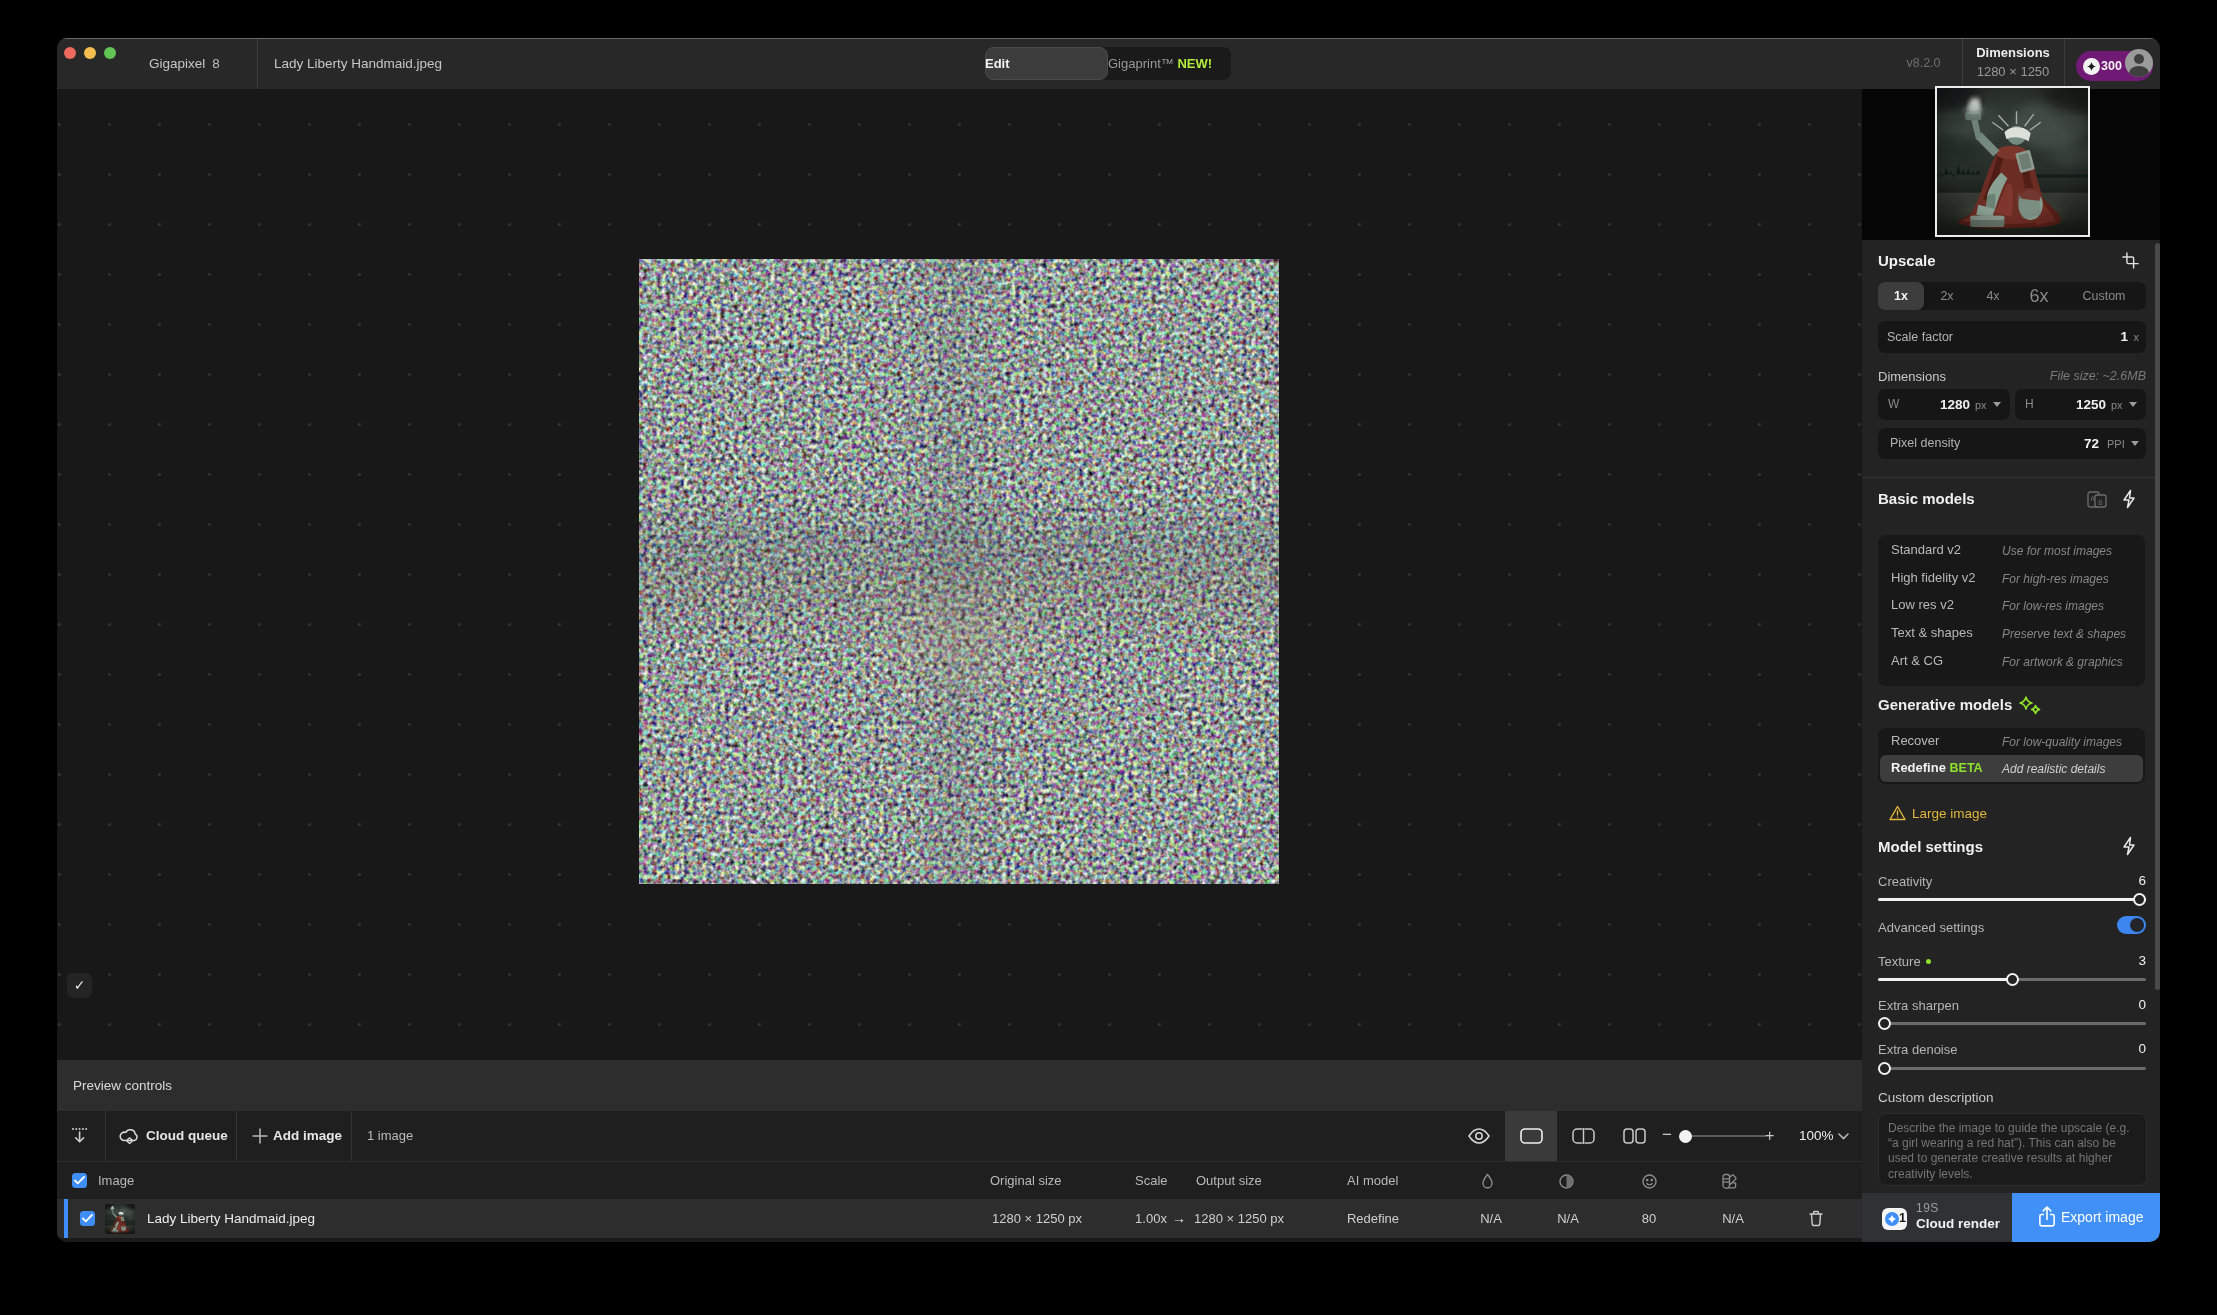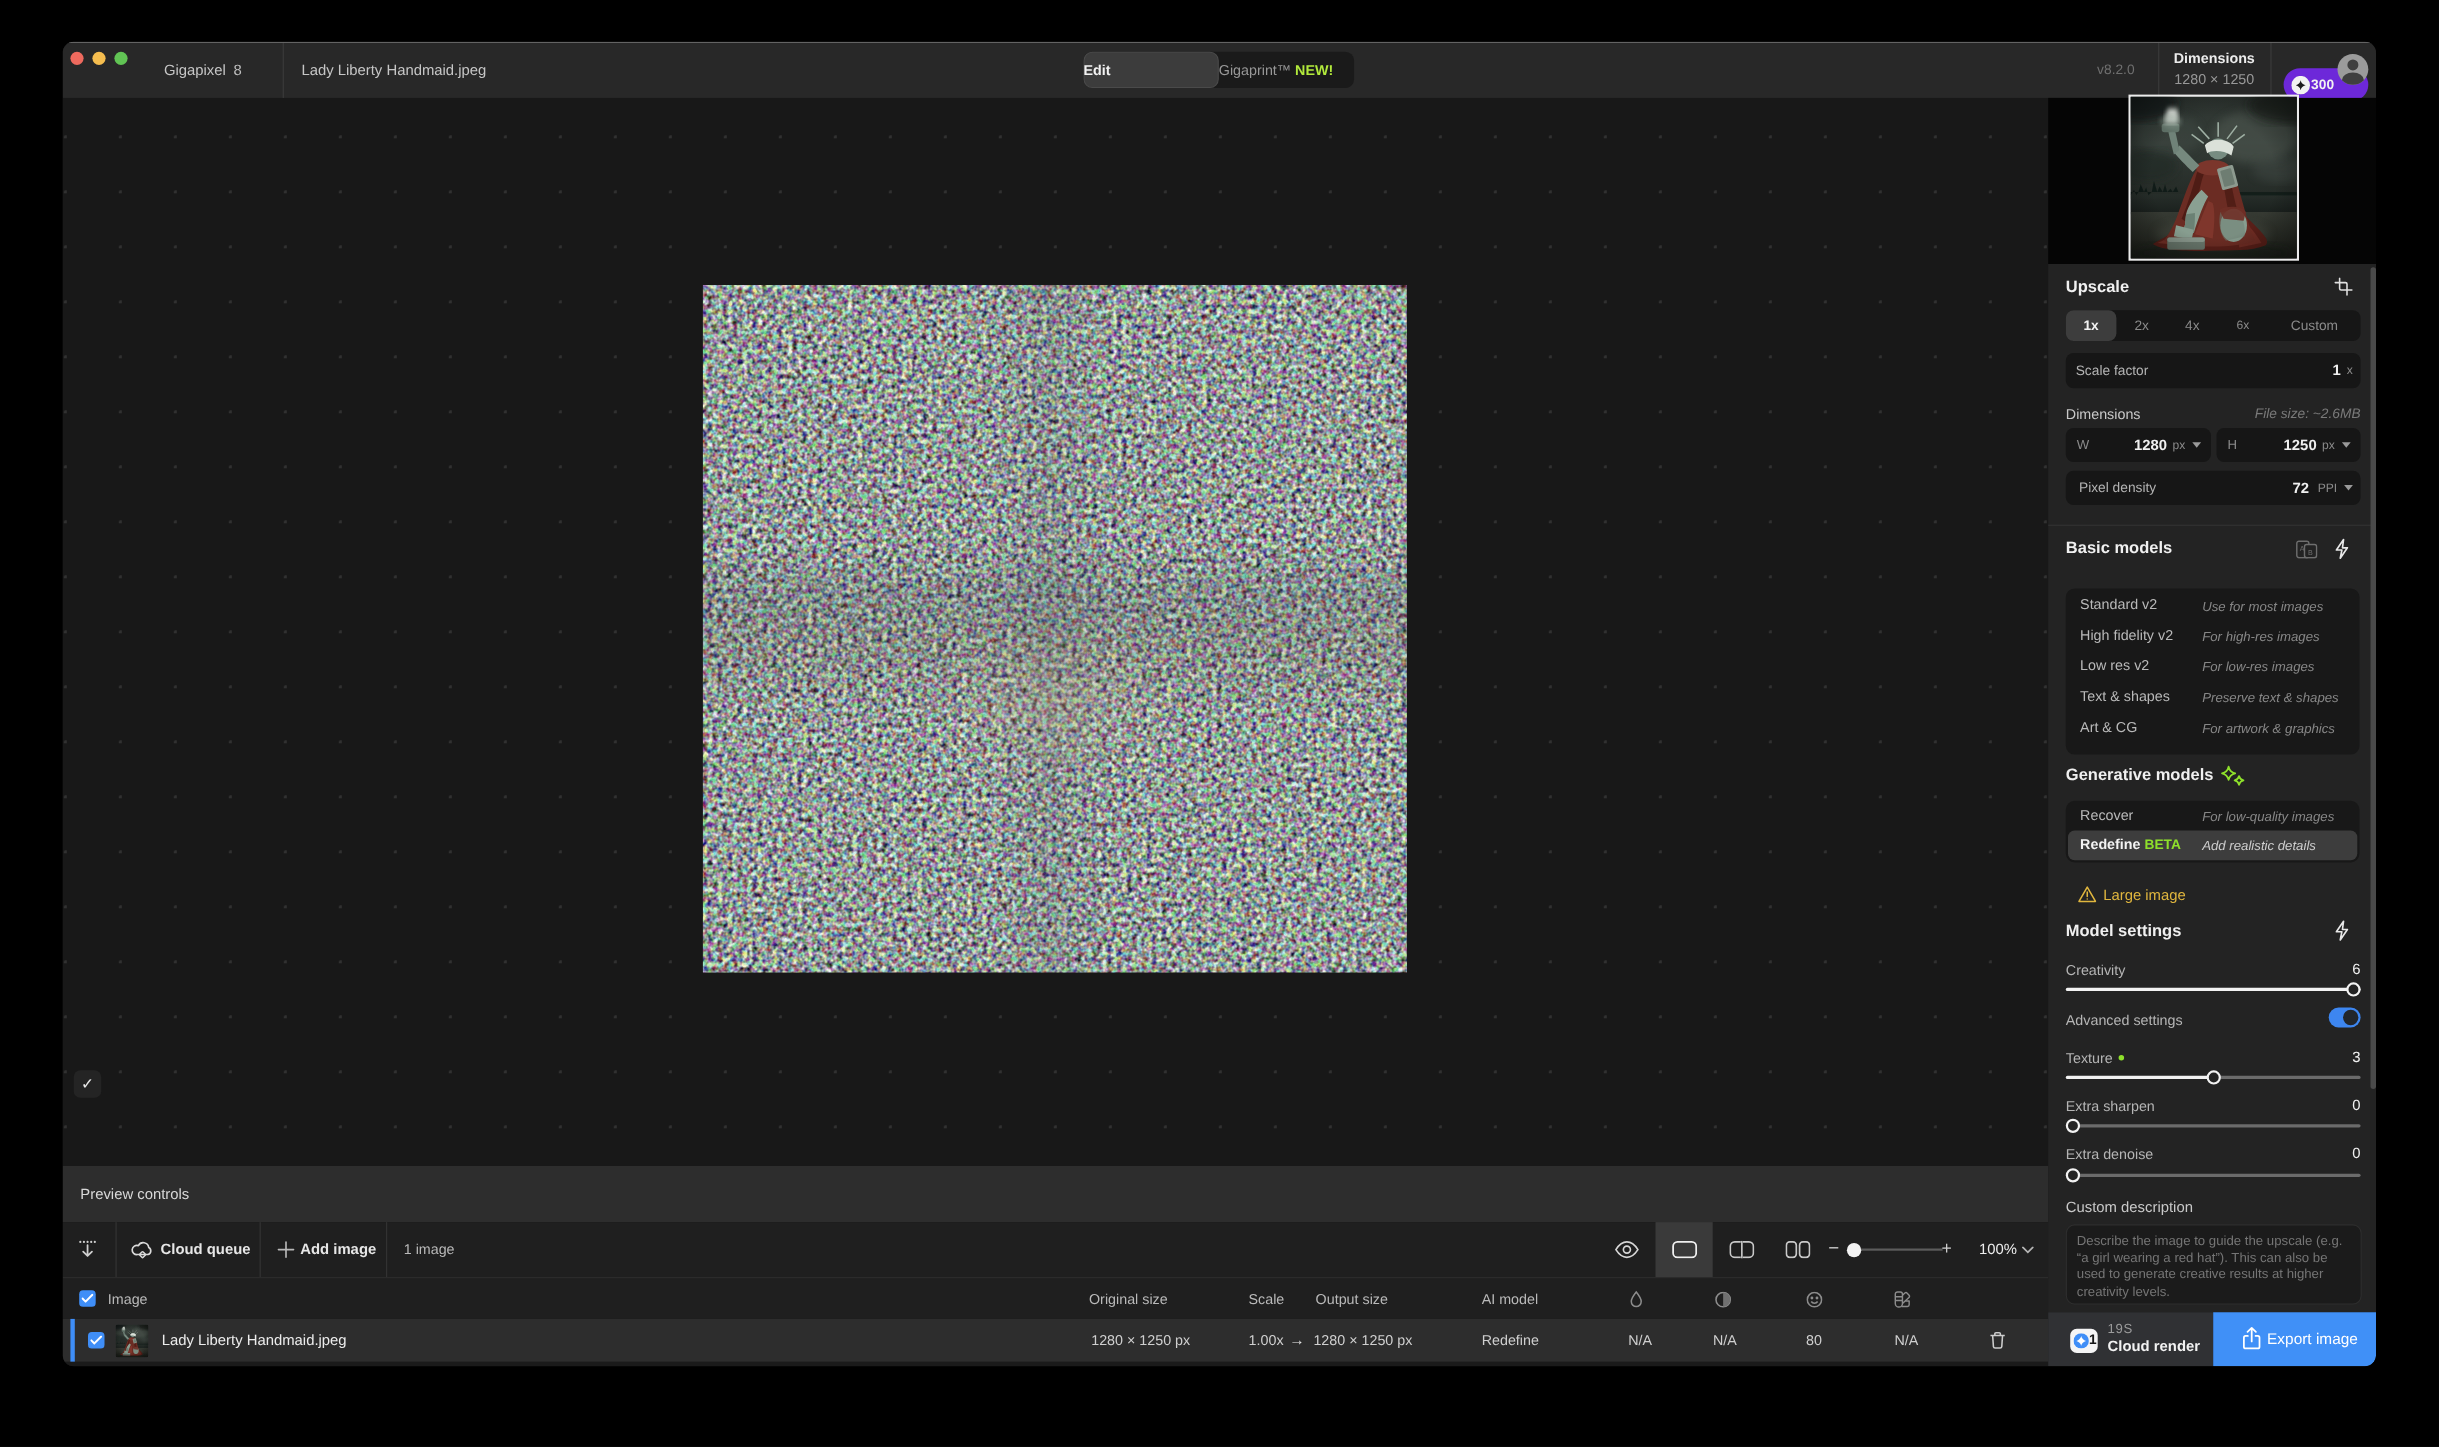--- a/index.html
+++ b/index.html
@@ -98,21 +98,21 @@
     <div class="a" id="segc">
       <div class="a" id="segsel"></div>
       <div class="a segt" style="left:0;width:123px;color:#f2f2f2;font-weight:700">Edit</div>
       <div class="a segt" style="left:123px;width:123px"><span style="color:#989898">Gigaprint™</span> <span style="color:#b2ea3c;font-weight:700">NEW!</span></div>
     </div>
     <div class="a vsep" style="left:1905px"></div>
     <div class="a" style="left:1828px;width:77px;text-align:center;color:#6f6f6f;font-size:12.5px;line-height:51px">v8.2.0</div>
     <div class="a" style="left:1905px;width:102px;text-align:center;color:#ececec;font-size:13px;font-weight:700;top:7px">Dimensions</div>
     <div class="a" style="left:1905px;width:102px;text-align:center;color:#989898;font-size:13px;top:26px">1280 × 1250</div>
     <div class="a vsep" style="left:2007px"></div>
-    <div class="a" style="left:2019px;top:24px;width:77px;height:30px;background:#6d28d9;border-radius:15px">
+    <div class="a" style="left:2019px;top:13px;width:77px;height:30px;background:#701a75;border-radius:15px">
       <svg class="a" style="left:7px;top:6.5px" width="17" height="17" viewBox="0 0 17 17">
         <circle cx="8.5" cy="8.5" r="8.5" fill="#f2f2f2"></circle>
         <path d="M8.5 4 C9.1 6.6 10.4 7.9 13 8.5 C10.4 9.1 9.1 10.4 8.5 13 C7.9 10.4 6.6 9.1 4 8.5 C6.6 7.9 7.9 6.6 8.5 4 Z" fill="#1d1d1d"></path>
       </svg>
       <div class="a" style="left:25px;top:0;height:30px;line-height:30px;color:#f2f2f2;font-size:12.5px;font-weight:700">300</div>
     </div>
     <div class="a" style="left:2068px;top:11px;width:28px;height:28px;border-radius:50%;background:#9b9b9b;overflow:hidden">
       <div class="a" style="left:9px;top:5px;width:10px;height:10px;border-radius:50%;background:#3f3f3f"></div>
       <div class="a" style="left:4px;top:17px;width:20px;height:14px;border-radius:50%;background:#3f3f3f"></div>
     </div>
@@ -320,21 +320,21 @@
     <div class="a sec" style="left:16px;top:12px">Upscale</div>
     <svg class="a" style="left:260px;top:12px" width="17" height="17" viewBox="0 0 19 19" fill="none" stroke="#e0e0e0" stroke-width="1.6" stroke-linecap="round" stroke-linejoin="round">
       <path d="M5.5 1v10.5a1.5 1.5 0 0 0 1.5 1.5H18"></path>
       <path d="M1 5.5h10.5a1.5 1.5 0 0 1 1.5 1.5V18"></path>
     </svg>
     <div class="a box" style="left:16px;top:42px;width:268px;height:28px">
       <div class="a" style="left:0;top:0;width:46px;height:28px;background:#3d3d3d;border-radius:7px"></div>
       <div class="a" style="left:0;width:46px;text-align:center;line-height:28px;color:#f2f2f2;font-weight:700;font-size:12.5px">1x</div>
       <div class="a" style="left:46px;width:46px;text-align:center;line-height:28px;color:#8a8a8a;font-size:12.5px">2x</div>
       <div class="a" style="left:92px;width:46px;text-align:center;line-height:28px;color:#8a8a8a;font-size:12.5px">4x</div>
-      <div class="a" style="left:138px;width:46px;text-align:center;line-height:28px;color:#8a8a8a;font-size:11px">6x</div>
+      <div class="a" style="left:138px;width:46px;text-align:center;line-height:28px;color:#8a8a8a;font-size:18px">6x</div>
       <div class="a" style="left:184px;width:84px;text-align:center;line-height:28px;color:#8a8a8a;font-size:12.5px">Custom</div>
     </div>
     <div class="a box" style="left:16px;top:81px;width:268px;height:32px">
       <div class="a" style="left:9px;line-height:32px;color:#b3b3b3;font-size:12.5px">Scale factor</div>
       <div class="a num" style="right:18px;line-height:32px">1</div>
       <div class="a unit" style="right:7px;line-height:33px">x</div>
     </div>
     <div class="a" style="left:16px;top:129px;color:#c9c9c9;font-size:13px">Dimensions</div>
     <div class="a" style="right:14px;top:129px;color:#7a7a7a;font-size:12.5px;font-style:italic">File size: ~2.6MB</div>
     <div class="a box" style="left:16px;top:148.5px;width:132px;height:31px">

